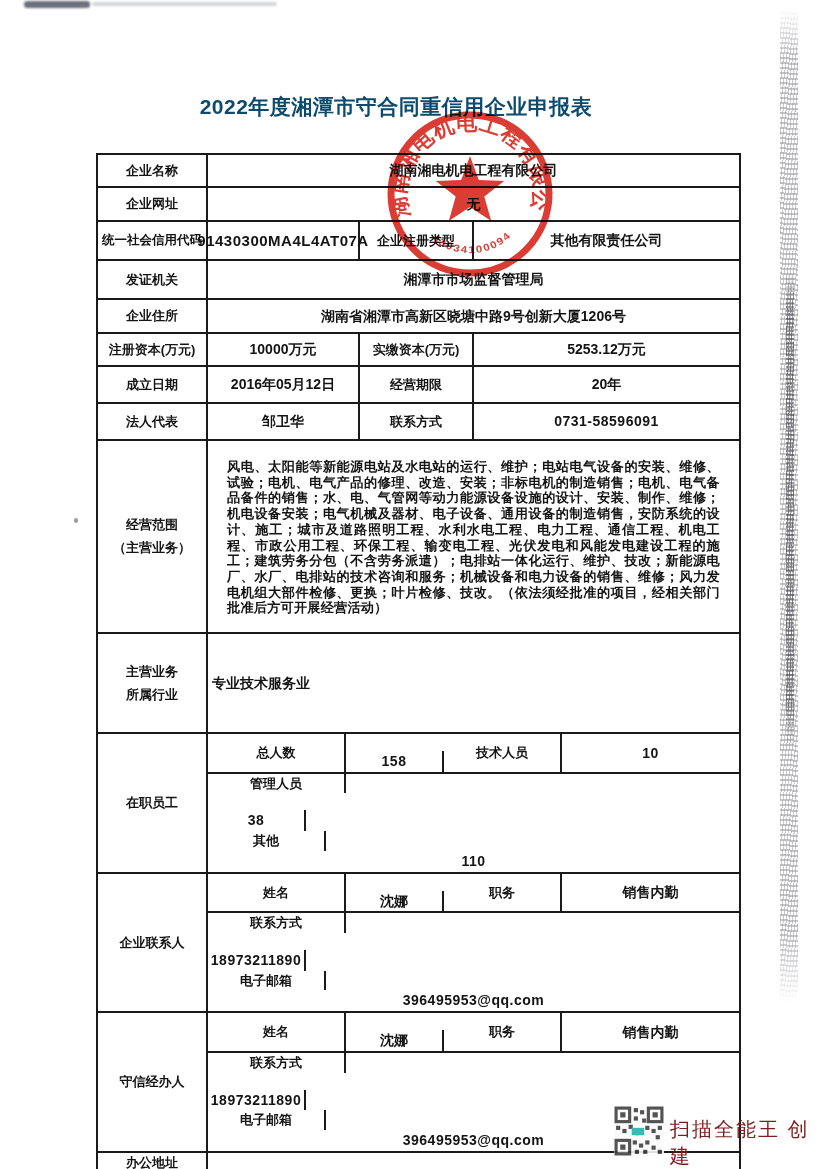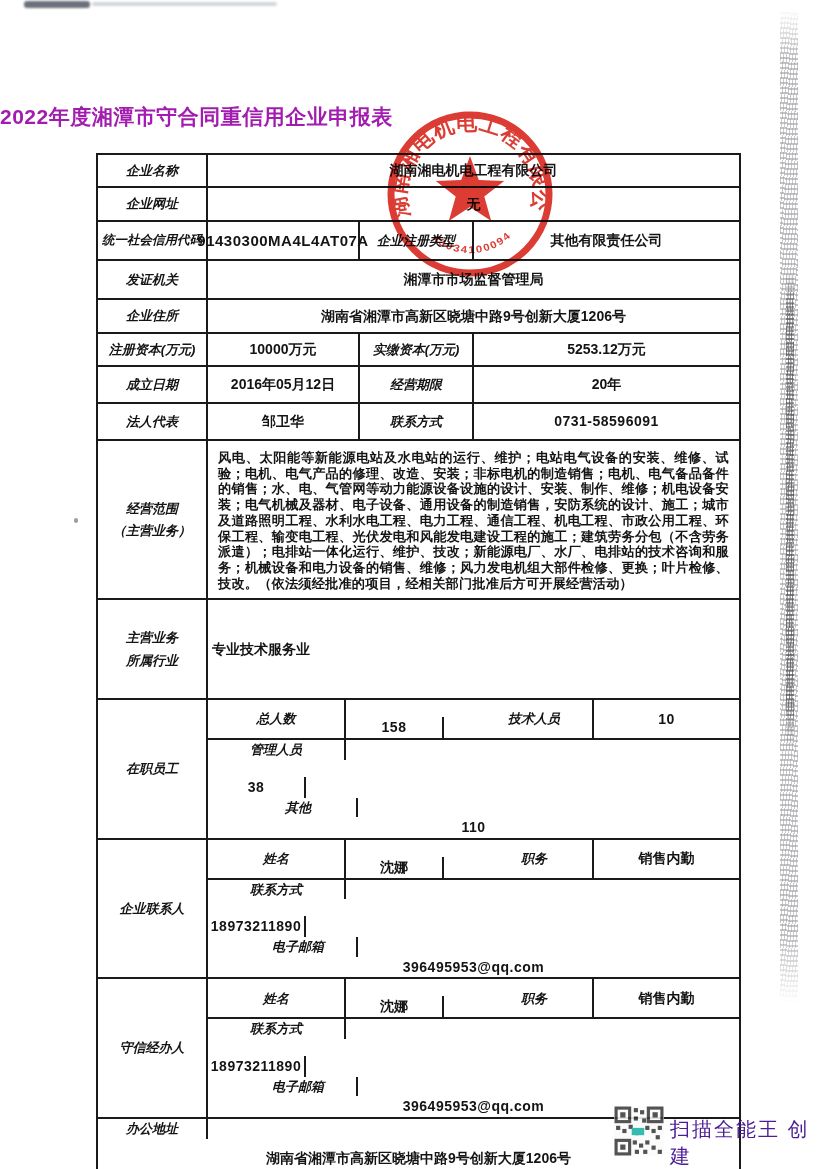--- a/index.html
+++ b/index.html
@@ -23,61 +23,61 @@
   .noise-b{
     position:absolute;left:786px;top:270px;width:8px;height:480px;opacity:.55;filter:blur(.3px);
     background-image:
       repeating-linear-gradient(92deg, rgba(15,15,20,.7) 0 1px, transparent 1px 2.5px),
       repeating-linear-gradient(178deg, rgba(15,15,25,.7) 0 2px, transparent 2px 4px);
     -webkit-mask-image:linear-gradient(180deg, transparent 0, #000 8%, #000 90%, transparent 100%);
             mask-image:linear-gradient(180deg, transparent 0, #000 8%, #000 90%, transparent 100%);
   }
   
   .title{
-    position:absolute;top:103px;left:0;width:792px;
-    font-size:21px;font-weight:bold;letter-spacing:.5px;color:#a21caf;
+    position:absolute;top:93px;left:0;width:792px;text-align:center;
+    font-size:21px;font-weight:bold;letter-spacing:.5px;color:#0c4a6e;
   }
   
   .form{
     position:absolute;left:96px;top:153px;width:645px;
     border:2px solid #1a1a1a;box-sizing:border-box;font-weight:bold;
   }
   .row{display:flex;border-bottom:2px solid #1a1a1a;align-items:stretch;box-sizing:border-box;}
   .row:last-child{border-bottom:none;flex-direction:column;}
   .cell{
     border-right:2px solid #1a1a1a;display:flex;align-items:center;justify-content:center;
     text-align:center;padding:2px 4px;box-sizing:border-box;font-size:14px;line-height:1.2;
   }
   .cell:last-child{border-right:none;}
-  .lab{font-size:13px;font-style:italic;}
+  .lab{font-size:13px;}
   .c-label{width:110px;flex:none;flex-direction:column;gap:7px;}
   .c-v1{width:152px;flex:none;}
   .c-l2{width:114px;flex:none;}
   .c-v2{flex:1;}
   .s1{width:138px;flex:none;}
   .s2{width:98px;flex:none;margin-top:17px;}
-  .s3{width:118px;flex:none;margin-left:32px;}
+  .s3{width:118px;flex:none;}
   .s4{flex:1;}
   .mono{letter-spacing:.5px;}
   .section{display:flex;border-bottom:2px solid #1a1a1a;align-items:stretch;}
   .section:last-child{border-bottom:none;}
   .section .c-label{border-right:2px solid #1a1a1a;display:flex;align-items:center;justify-content:center;}
   .sub{flex:1;display:flex;flex-direction:column;}
   .subrow{display:flex;flex:1;border-bottom:2px solid #1a1a1a;align-items:stretch;}
   .subrow:last-child{border-bottom:none;flex-direction:column;}
   .scope-text{
     flex:1;display:block;font-size:13.2px;line-height:15.7px;text-align:justify;
     padding:2px 3px 0 3px;box-sizing:border-box;letter-spacing:.2px;
   }
   .left-val{justify-content:flex-start;text-align:left;padding-left:4px;}
   
   .stamp{position:absolute;left:384px;top:108px;width:172px;height:172px;opacity:.85;mix-blend-mode:multiply;}
   
   .qr{position:absolute;left:614px;top:1106px;width:50px;height:50px;opacity:.88;}
-  .wm-text{position:absolute;left:670px;top:1116px;font-size:20px;color:#4c1d95;letter-spacing:2px;}
+  .wm-text{position:absolute;left:670px;top:1116px;font-size:20px;color:#7f1d1d;letter-spacing:2px;}
 </style>
 </head>
 <body>
 
 <div class="sheet">
 
   <div class="smudge-a"></div>
   <div class="smudge-b"></div>
   <div class="dot1"></div>
   <div class="noise-a"></div>
@@ -134,21 +134,21 @@
       <div class="cell c-l2 lab">联系方式</div>
       <div class="cell c-v2 mono">0731-58596091</div>
     </div>
 
 
     <div class="row" style="min-height:158px">
       <div class="cell c-label lab">
         <div>经营范围</div>
         <div>（主营业务）</div>
       </div>
-      <div class="cell c-v2" style="padding:7px;align-items:flex-start;">
+      <div class="cell c-v2" style="padding:16px;align-items:flex-start;">
         <div class="scope-text">风电、太阳能等新能源电站及水电站的运行、维护；电站电气设备的安装、维修、试验；电机、电气产品的修理、改造、安装；非标电机的制造销售；电机、电气备品备件的销售；水、电、气管网等动力能源设备设施的设计、安装、制作、维修；机电设备安装；电气机械及器材、电子设备、通用设备的制造销售，安防系统的设计、施工；城市及道路照明工程、水利水电工程、电力工程、通信工程、机电工程、市政公用工程、环保工程、输变电工程、光伏发电和风能发电建设工程的施工；建筑劳务分包（不含劳务派遣）；电排站一体化运行、维护、技改；新能源电厂、水厂、电排站的技术咨询和服务；机械设备和电力设备的销售、维修；风力发电机组大部件检修、更换；叶片检修、技改。（依法须经批准的项目，经相关部门批准后方可开展经营活动）</div>
       </div>
     </div>
 
     <div class="row" style="min-height:100px">
       <div class="cell c-label lab">
         <div>主营业务</div>
         <div>所属行业</div>
       </div>
       <div class="cell c-v2 left-val">专业技术服务业</div>

